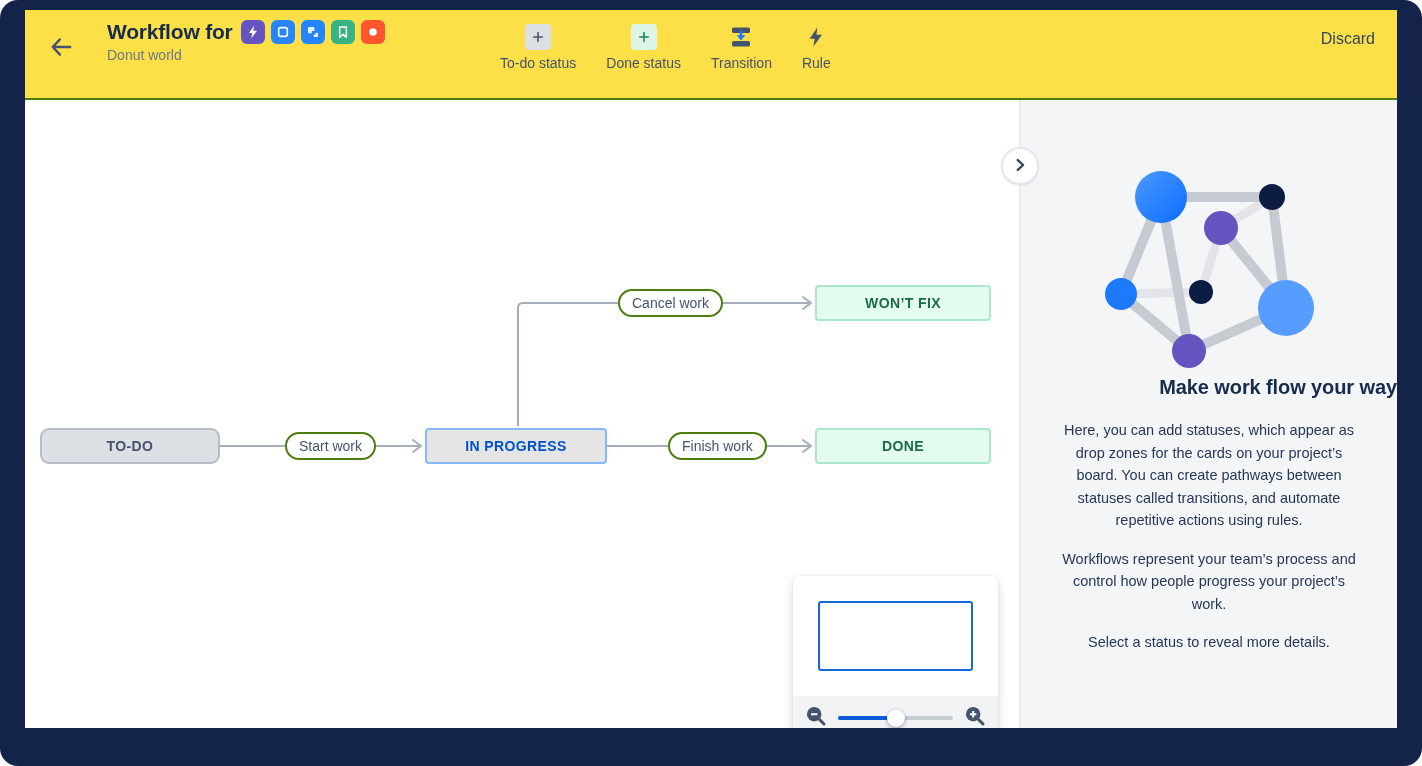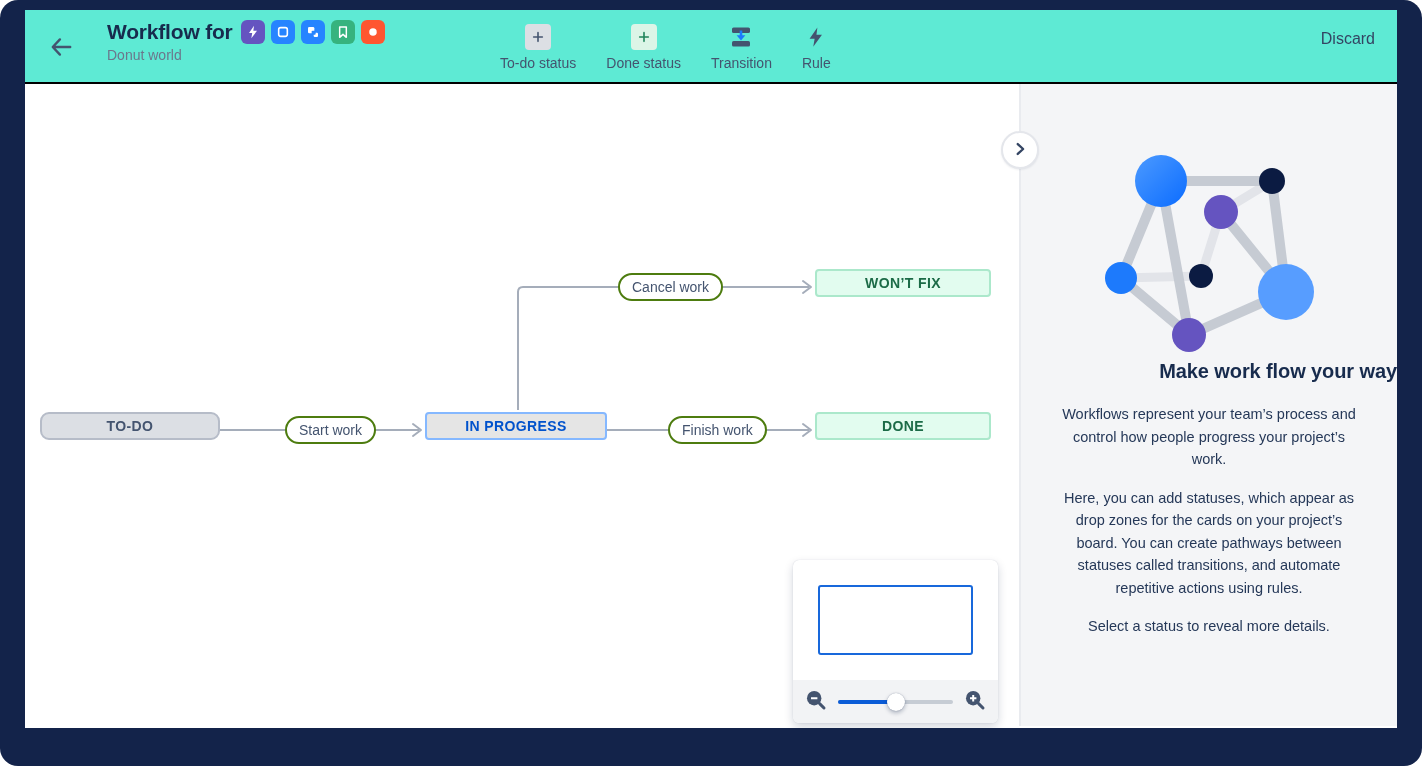--- a/index.html
+++ b/index.html
@@ -2,21 +2,21 @@
 <html><head>
 <meta charset="utf-8">
 <style>
   * { margin:0; padding:0; box-sizing:border-box; }
   html,body { width:1422px; height:766px; background:#fff; font-family:"Liberation Sans", sans-serif; overflow:hidden; }
 
   .frame { position:absolute; inset:0; width:1422px; height:766px; background:#13234A; border-radius:18px; }
   .app { position:absolute; left:25px; top:10px; width:1372px; height:718px; background:#fff; overflow:hidden; }
 
   
-  .header { position:relative; height:74px; background:#5eead4; border-bottom:2px solid #000000; display:flex; align-items:center; }
+  .header { position:relative; height:90px; background:#fde047; border-bottom:2px solid #4d7c0f; display:flex; align-items:center; }
   .back-btn { position:absolute; left:22px; top:24px; width:28px; height:28px; border:none; background:transparent; cursor:pointer; display:flex; align-items:center; justify-content:center; }
   .title-block { position:absolute; left:82px; top:10px; }
   .title-row { display:flex; align-items:center; gap:8px; }
   .page-title { font-size:21px; font-weight:700; color:#172B4D; letter-spacing:-0.2px; }
   .proj-icons { display:flex; gap:6px; }
   .proj-icon { width:24px; height:24px; border-radius:6px; display:flex; align-items:center; justify-content:center; }
   .subtitle { font-size:14px; color:#6B778C; margin-top:3px; }
 
   .toolbar { position:absolute; left:475px; top:0; height:74px; display:flex; align-items:center; gap:30px; }
   .tool-item { display:flex; flex-direction:column; align-items:center; gap:5px; background:transparent; border:none; cursor:pointer; }
@@ -28,21 +28,21 @@
   .save-btn { background:#0C66E4; color:#fff; font-size:16px; font-weight:500; border:none; border-radius:4px; height:40px; padding:0 22px; cursor:pointer; font-family:inherit; }
   .discard-btn { background:transparent; border:none; color:#344563; font-size:16px; font-weight:500; cursor:pointer; font-family:inherit; padding:6px 4px; }
 
   
   .main { position:relative; display:flex; height:642px; }
   .canvas { position:relative; width:994px; background:#fff; }
   .divider { width:2px; background:#E9EBEF; }
   .sidebar { position:relative; width:376px; background:#F4F5F7; overflow:hidden; }
 
   
-  .status-node { position:absolute; height:28px; border-radius:4px; border:2px solid; display:flex; align-items:center; justify-content:center; font-size:14px; font-weight:700; letter-spacing:0.4px; cursor:pointer; }
+  .status-node { position:absolute; height:36px; border-radius:4px; border:2px solid; display:flex; align-items:center; justify-content:center; font-size:14px; font-weight:700; letter-spacing:0.4px; cursor:pointer; }
   .status-todo { background:#DCDFE4; border-color:#B6BCC8; color:#44546F; }
   .status-inprogress { background:#e5e5e5; border-color:#85B8FF; color:#0052CC; }
   .status-done { background:#E2FCEF; border-color:#ABE8CB; color:#1C6B47; }
   .transition-pill { position:absolute; height:28px; background:#fff; border:2px solid #4d7c0f; border-radius:15px; display:flex; align-items:center; justify-content:center; font-size:14px; color:#44546F; padding:0 12px; cursor:pointer; white-space:nowrap; }
   .edges { position:absolute; inset:0; pointer-events:none; }
 
   
   .panel-toggle { position:absolute; left:976px; top:47px; width:38px; height:38px; border-radius:50%; background:#fff; border:2px solid #E4E6EB; box-shadow:0 1px 2px rgba(9,30,66,0.08); cursor:pointer; display:flex; align-items:center; justify-content:center; z-index:5; }
 
   
@@ -248,20 +248,20 @@
         <circle cx="68" cy="33" r="26" fill="url(#bigblue)"></circle>
         <circle cx="179" cy="33" r="13" fill="#0B1B42"></circle>
         <circle cx="128" cy="64" r="17" fill="#6554C0"></circle>
         <circle cx="28" cy="130" r="16" fill="#1D7AFC"></circle>
         <circle cx="108" cy="128" r="12" fill="#0B1B42"></circle>
         <circle cx="193" cy="144" r="28" fill="#579DFF"></circle>
         <circle cx="96" cy="187" r="17" fill="#6554C0"></circle>
       </svg>
 
       <h2 class="sb-heading">Make work flow your way</h2>
+      <p class="sb-copy">Here, you can add statuses, which appear as drop zones for the cards on your project’s board. You can create pathways between statuses called transitions, and automate repetitive actions using rules.</p>
       <p class="sb-copy">Workflows represent your team’s process and control how people progress your project’s work.</p>
-      <p class="sb-copy">Here, you can add statuses, which appear as drop zones for the cards on your project’s board. You can create pathways between statuses called transitions, and automate repetitive actions using rules.</p>
       <p class="sb-copy">Select a status to reveal more details.</p>
     </div>
   </div>
 
 </div>
 </div>
 
 </body></html>

